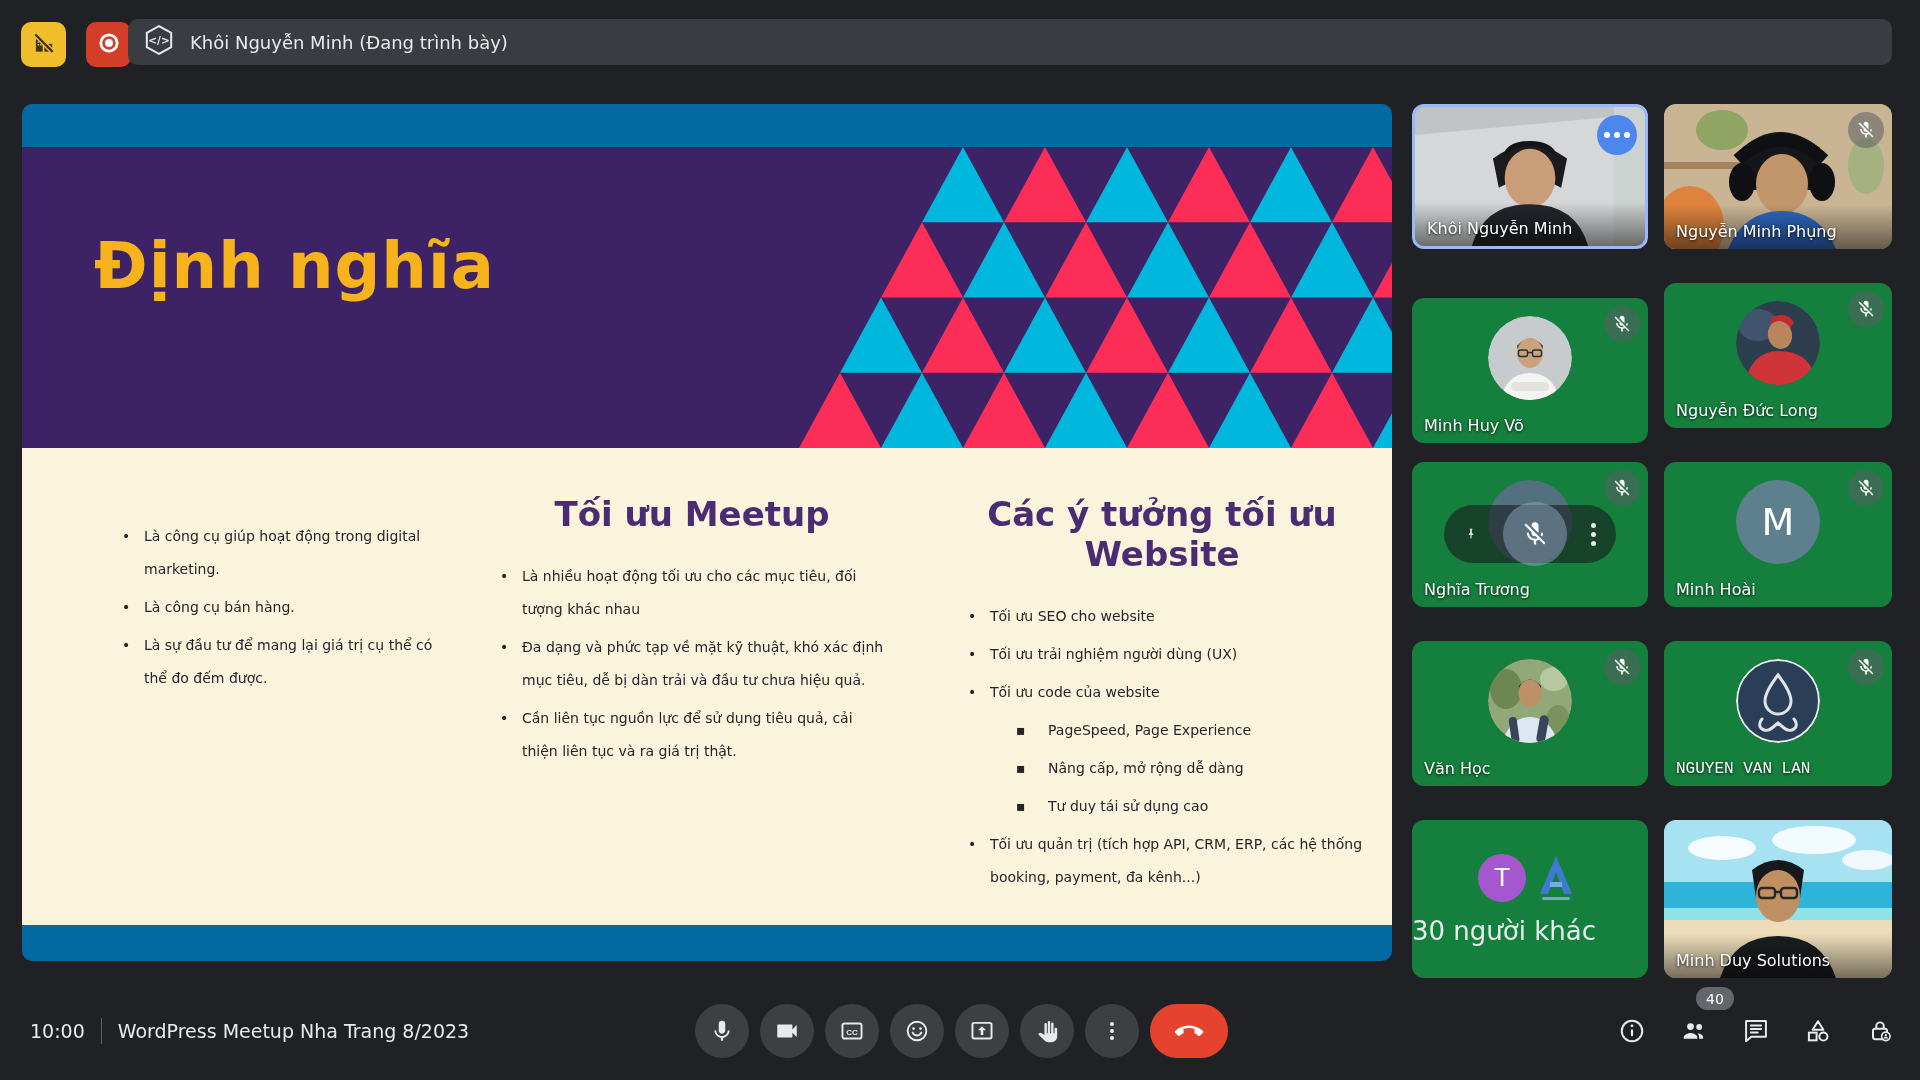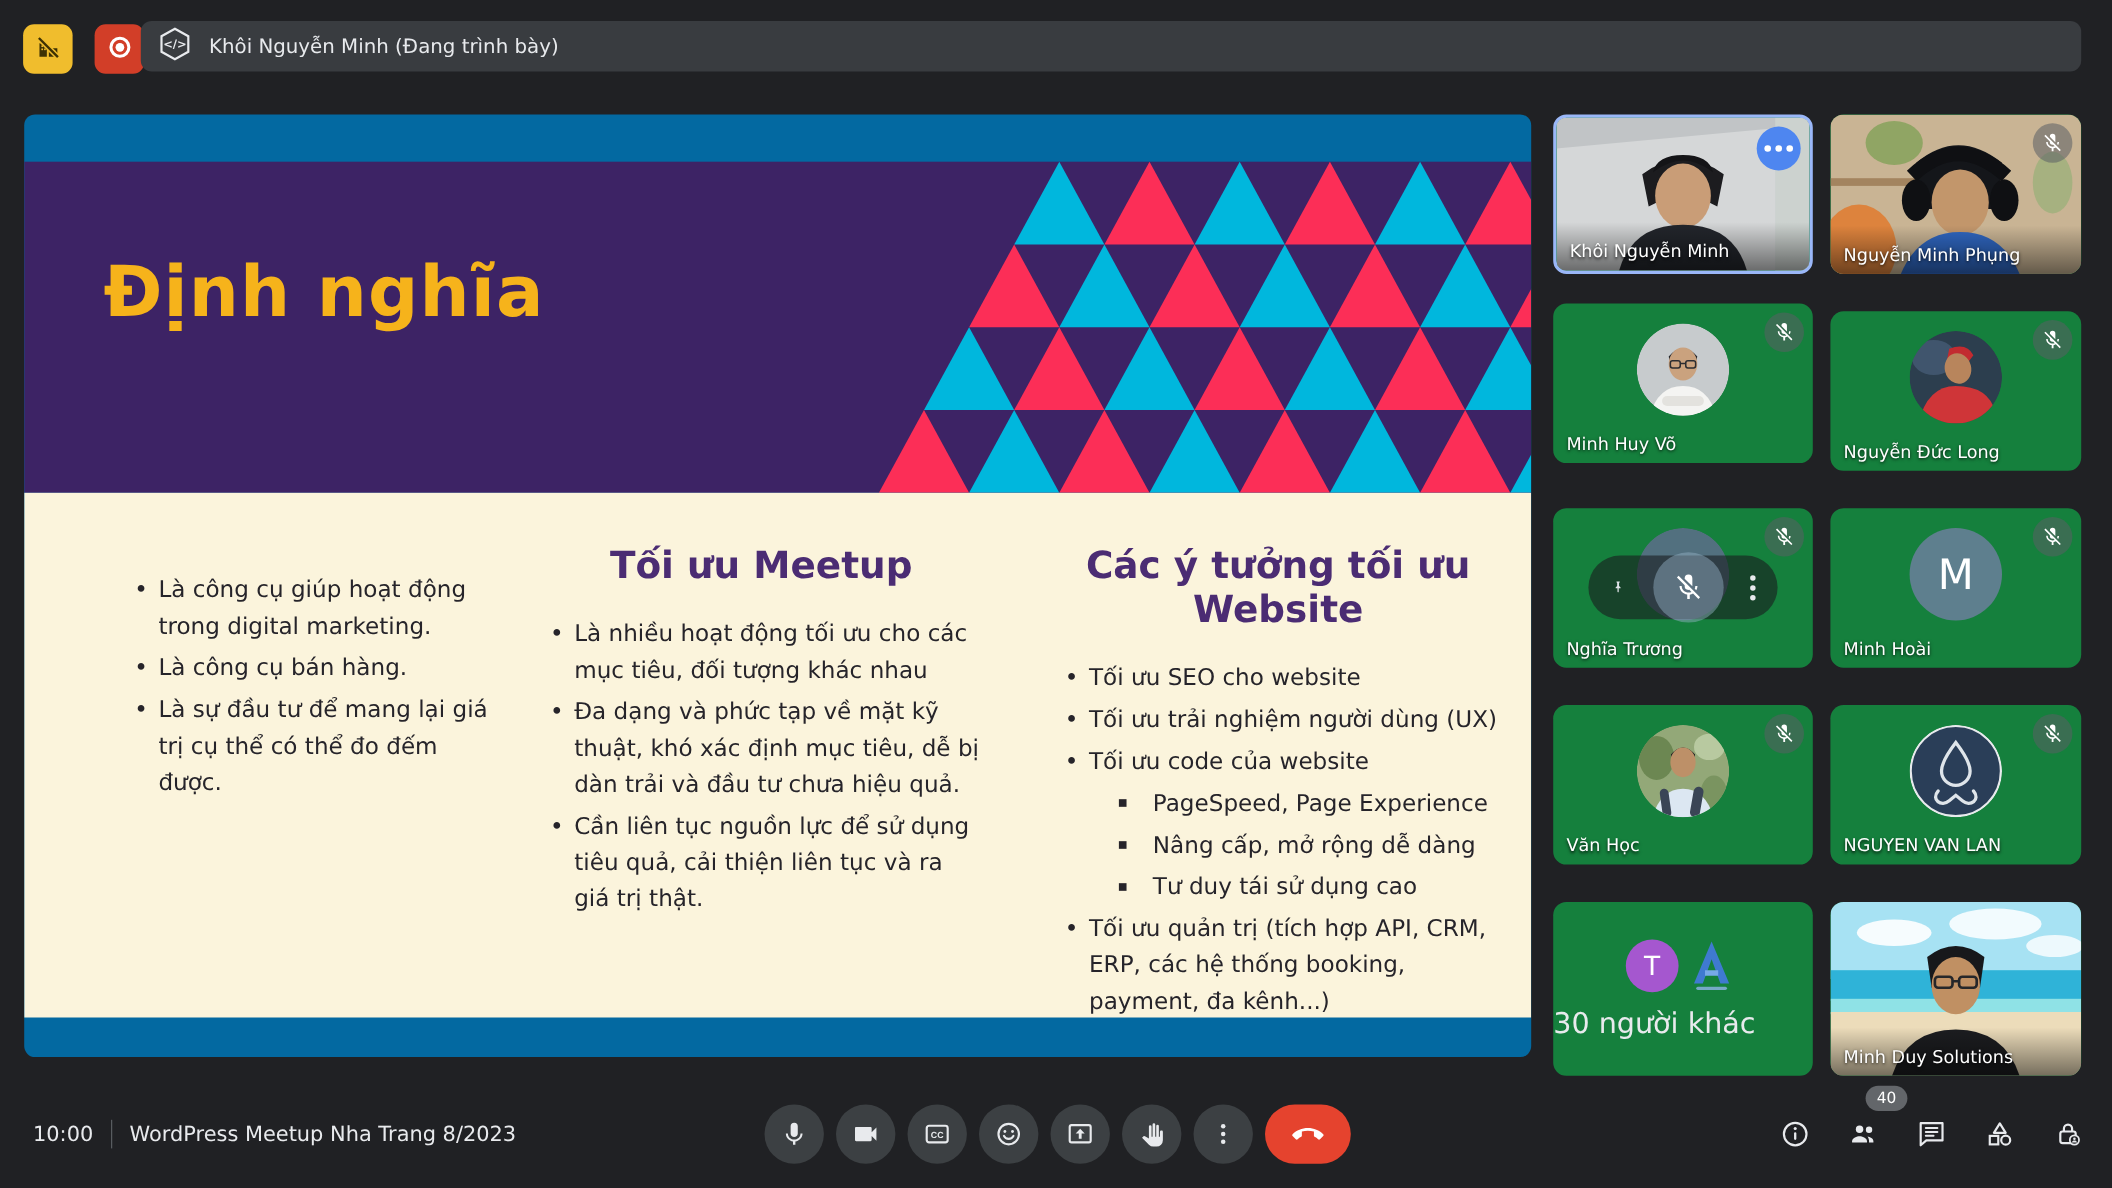--- a/index.html
+++ b/index.html
@@ -18,44 +18,44 @@
   
   .stage-slide{position:absolute;left:22px;top:104px;width:1370px;height:857px;background:#0369a1;
           border-radius:10px;overflow:hidden;}
   .slide-purple{position:absolute;left:0;top:43px;width:1370px;height:301px;background:#3d2365;}
   .tri-svg{position:absolute;left:0;top:0;width:1370px;height:301px;}
   .slide-title{position:absolute;left:72px;top:82px;margin:0;font-size:64px;font-weight:800;
           color:#f6b31b;letter-spacing:1px;}
   .slide-cream{position:absolute;left:0;top:344px;width:1370px;height:477px;background:#fbf4dc;color:#26242a;}
   .col{position:absolute;top:46px;}
   .col h2{margin:0;text-align:center;font-size:34px;font-weight:700;color:#4b2c73;}
-  .col ul{list-style:none;margin:26px 0 0 0;padding:0;font-size:21px;line-height:33px;}
+  .col ul{list-style:none;margin:26px 0 0 0;padding:0;font-size:14px;line-height:33px;}
   .col-a{left:92px;width:330px;}
   .col-b{left:470px;width:400px;}
   .col-c{left:938px;width:404px;}
   li.l1{position:relative;padding-left:30px;margin-bottom:5px;}
   li.l1::before{content:"•";position:absolute;left:8px;}
   li.l2{position:relative;padding-left:88px;margin-bottom:5px;}
   li.l2::before{content:"▪";position:absolute;left:56px;font-size:14px;}
 
   
   .tile{position:absolute;background:#15803d;border-radius:12px;overflow:hidden;cursor:pointer;}
   .t00{left:1412px;top:104px;width:236px;height:145px;border:3px solid #9ab7f8;box-sizing:border-box;}
   .t01{left:1664px;top:104px;width:228px;height:145px;}
-  .t10{left:1412px;top:276px;width:236px;height:145px;}
+  .t10{left:1412px;top:298px;width:236px;height:145px;}
   .t11{left:1664px;top:283px;width:228px;height:145px;}
   .t20{left:1412px;top:462px;width:236px;height:145px;}
   .t21{left:1664px;top:462px;width:228px;height:145px;}
   .t30{left:1412px;top:641px;width:236px;height:145px;}
   .t31{left:1664px;top:641px;width:228px;height:145px;}
   .t40{left:1412px;top:820px;width:236px;height:158px;}
   .t41{left:1664px;top:820px;width:228px;height:158px;}
   .tile .name{position:absolute;left:12px;bottom:8px;font-size:16px;font-weight:500;color:#fff;
           text-shadow:0 1px 3px rgba(0,0,0,.85);white-space:nowrap;z-index:5;}
-  .name-bold{font-weight:700;}
+  .name-bold{font-weight:700;font-family:Liberation Mono, monospace;}
   .video-fill{position:absolute;inset:0;width:100%;height:100%;}
   .shade{position:absolute;left:0;right:0;bottom:0;height:44px;
           background:linear-gradient(transparent,rgba(0,0,0,.5));z-index:2;}
   .mic-badge{position:absolute;top:8px;right:8px;width:36px;height:36px;border-radius:50%;
           background:rgba(90,95,100,.55);display:flex;align-items:center;justify-content:center;z-index:6;}
   .more-btn{position:absolute;top:8px;right:8px;width:40px;height:40px;border-radius:50%;background:#4e86f0;
           border:none;display:flex;align-items:center;justify-content:center;gap:4px;cursor:pointer;z-index:6;}
   .more-btn i{width:6px;height:6px;border-radius:50%;background:#fff;}
   .avatar{position:absolute;left:50%;top:60px;transform:translate(-50%,-50%);width:84px;height:84px;
           border-radius:50%;overflow:hidden;}

